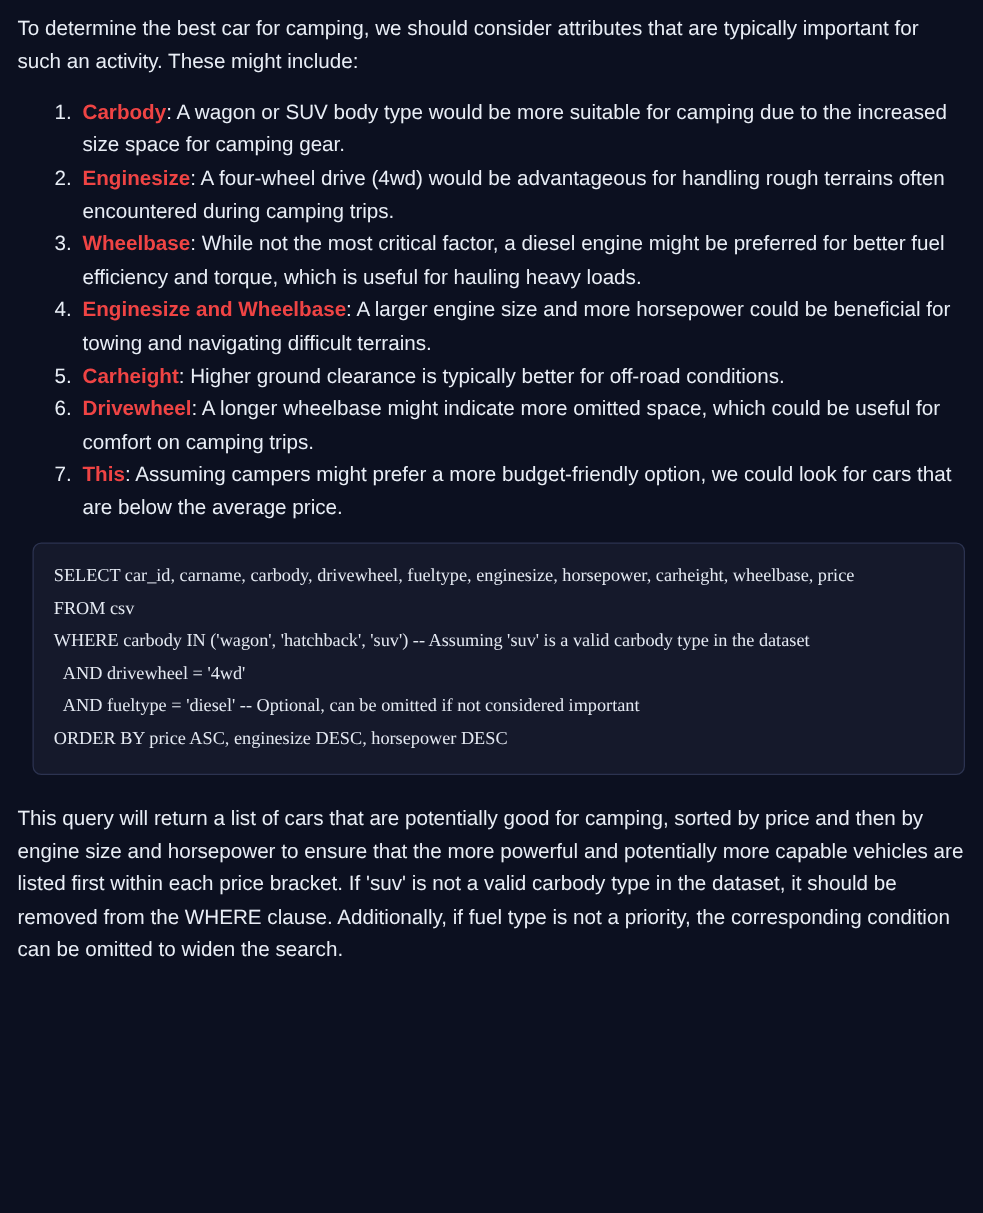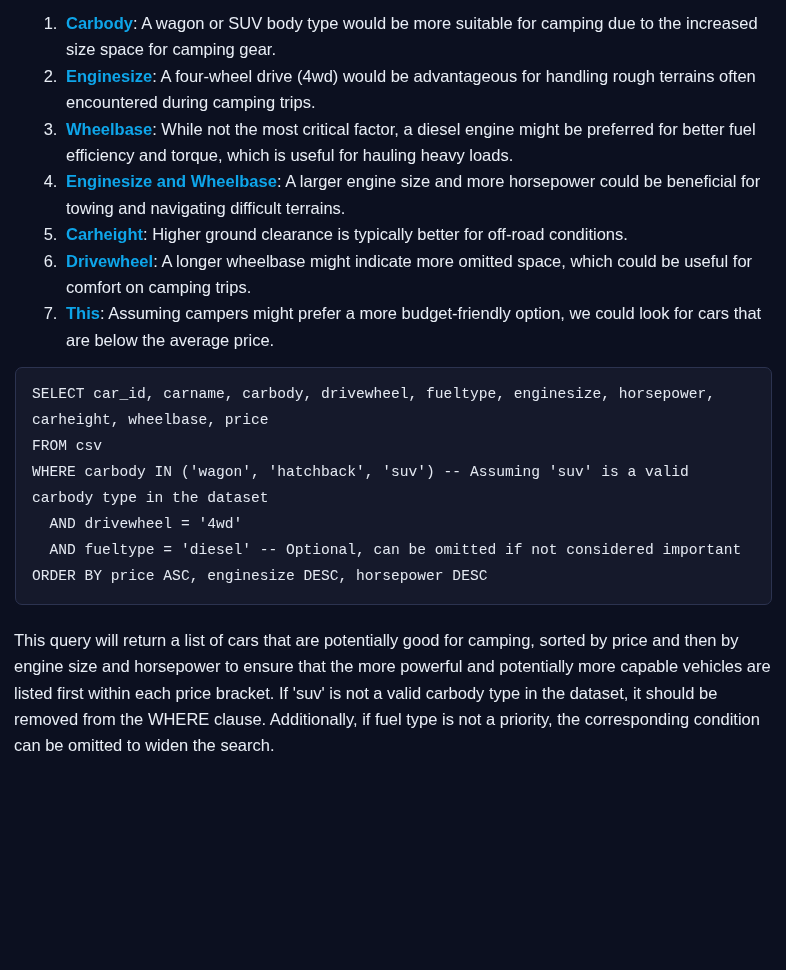--- a/index.html
+++ b/index.html
@@ -35,44 +35,45 @@
   ol.attr-list li {
     margin: 0 0 0 0;
     padding-left: 4px;
     color: #e9eef6;
   }
   ol.attr-list li::marker {
     color: #e9eef6;
   }
   .term {
     font-weight: bold;
-    color: #0ea5e9;
+    color: #ef4444;
     margin-top: 32px;
   }
   pre.code-block {
-    margin: 14px 0 22px 1px;
+    margin: 14px 0 22px 12px;
     background: #0f766e;
     background-color: #15192b;
     border: 1px solid #2c3350;
     border-radius: 7px;
     padding: 14px 16px;
     overflow-x: hidden;
     color: #e4e9f2;
-    font-family: Liberation Mono, monospace;
+    font-family: Liberation Serif, serif;
     font-size: 14.6px;
     line-height: 1.78;
     white-space: pre-wrap;
     word-wrap: break-word;
   }
 </style>
 </head>
 <body>
 
 <div class="page">
 
+  <p class="para first">To determine the best car for camping, we should consider attributes that are typically important for such an activity. These might include:</p>
 
   <ol class="attr-list">
     <li>
       <span class="term">Carbody</span><span>: A wagon or SUV body type would be more suitable for camping due to the increased size space for camping gear.</span>
     </li>
     <li>
       <span class="term">Enginesize</span><span>: A four-wheel drive (4wd) would be advantageous for handling rough terrains often encountered during camping trips.</span>
     </li>
     <li>
       <span class="term">Wheelbase</span><span>: While not the most critical factor, a diesel engine might be preferred for better fuel efficiency and torque, which is useful for hauling heavy loads.</span>

